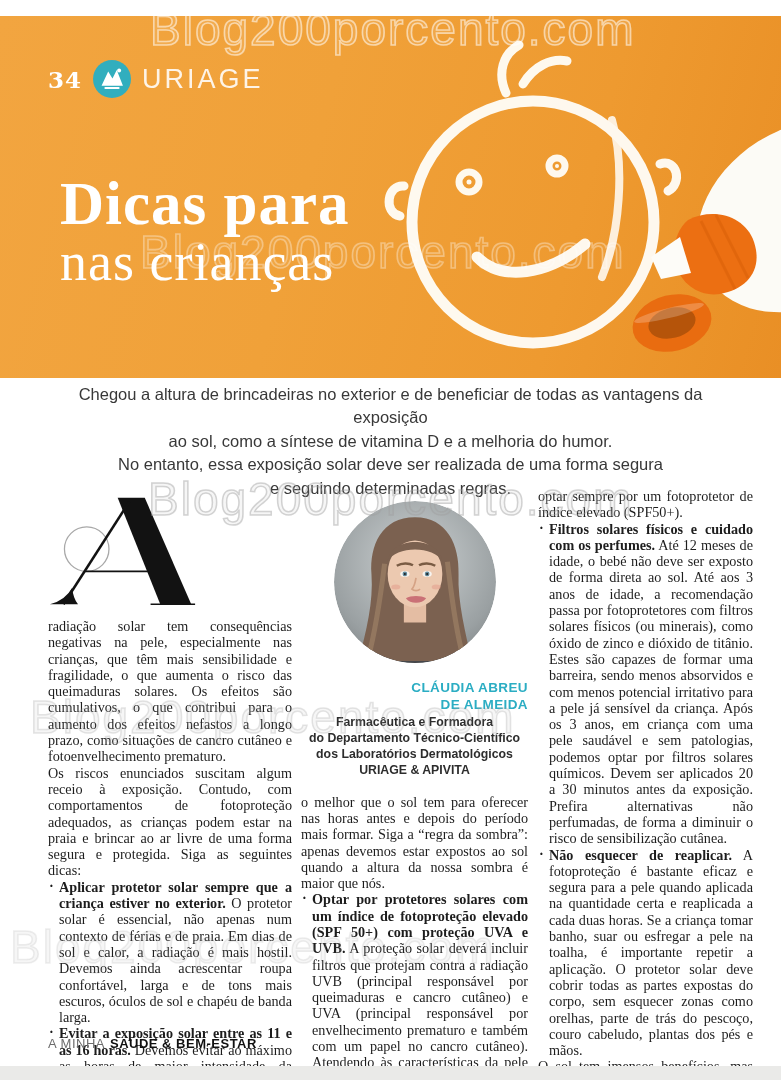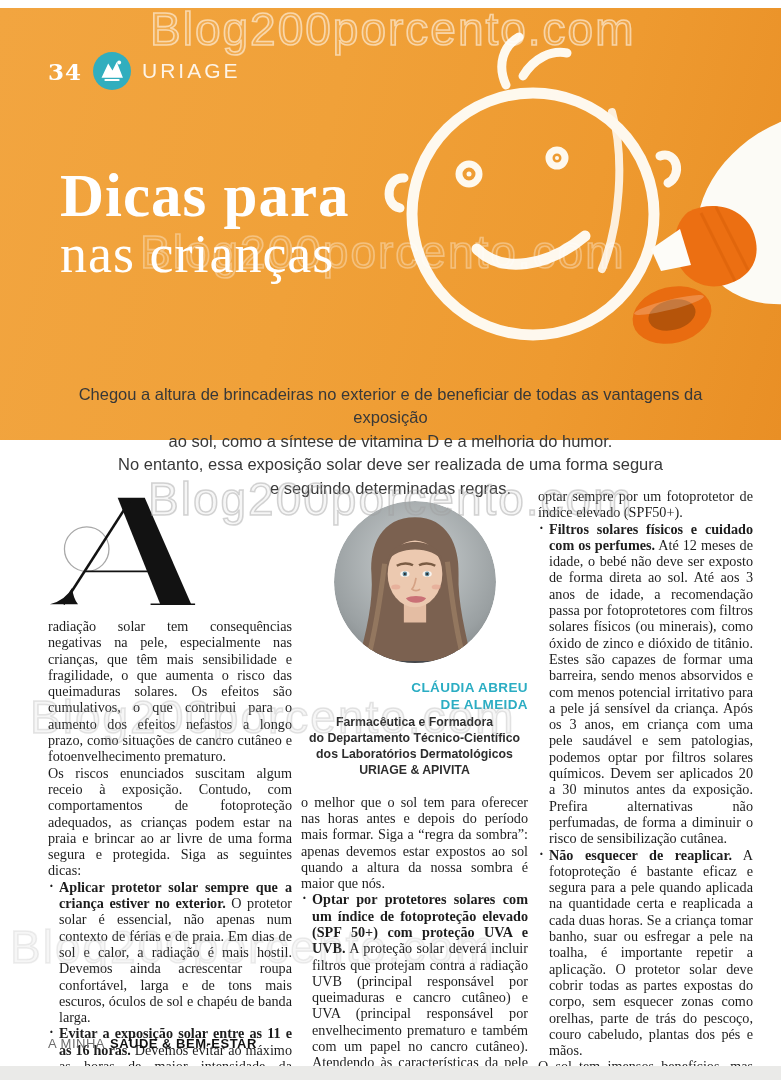--- a/index.html
+++ b/index.html
@@ -5,35 +5,35 @@
   * { box-sizing: border-box; }
   html,body { margin:0; padding:0; background:#f2f2f2; }
   .page {
     position:relative; width:781px; height:1080px; margin:0 auto;
     background:#ffffff; overflow:hidden;
     font-family:"Liberation Serif", serif;
   }
 
   
   .hero {
-    position:absolute; top:8px; left:0; width:781px; height:432px;
+    position:absolute; top:16px; left:0; width:781px; height:362px;
     background: linear-gradient(105deg, #f2a540 0%, #f0a139 40%, #ee9a30 72%, #e98f25 100%);
   }
   .hero-art { position:absolute; top:0; left:0; }
   .hero-topbar {
     position:absolute; top:44px; left:48px;
     display:flex; align-items:center; gap:11px;
   }
   .page-num {
     font-family:"DejaVu Serif", serif; font-weight:bold;
     font-size:23px; color:#fff; letter-spacing:1px;
   }
   .logo-circle { width:38px; height:38px; display:block; }
   .brand-name {
-    font-family:"Liberation Sans", sans-serif; font-size:21px;
+    font-family:"Liberation Sans", sans-serif; font-size:27px;
     color:rgba(255,255,255,.88); letter-spacing:3px; font-weight:400;
   }
   .hero-title { position:absolute; left:52px; top:148px; margin:8px; color:#fff; font-weight:400; }
   .hero-title .t1 { display:block; font-family:"Liberation Serif",serif; font-weight:700; font-size:61px; line-height:1.04; letter-spacing:1px; }
   .hero-title .t2, .hero-title .t3 { display:block; font-family:"Liberation Serif",serif; font-size:54px; line-height:1.03; letter-spacing:1px; }
 
   
   .intro {
     position:absolute; top:383px; left:40px; width:701px;
     text-align:center; font-family:"Liberation Sans", sans-serif;

